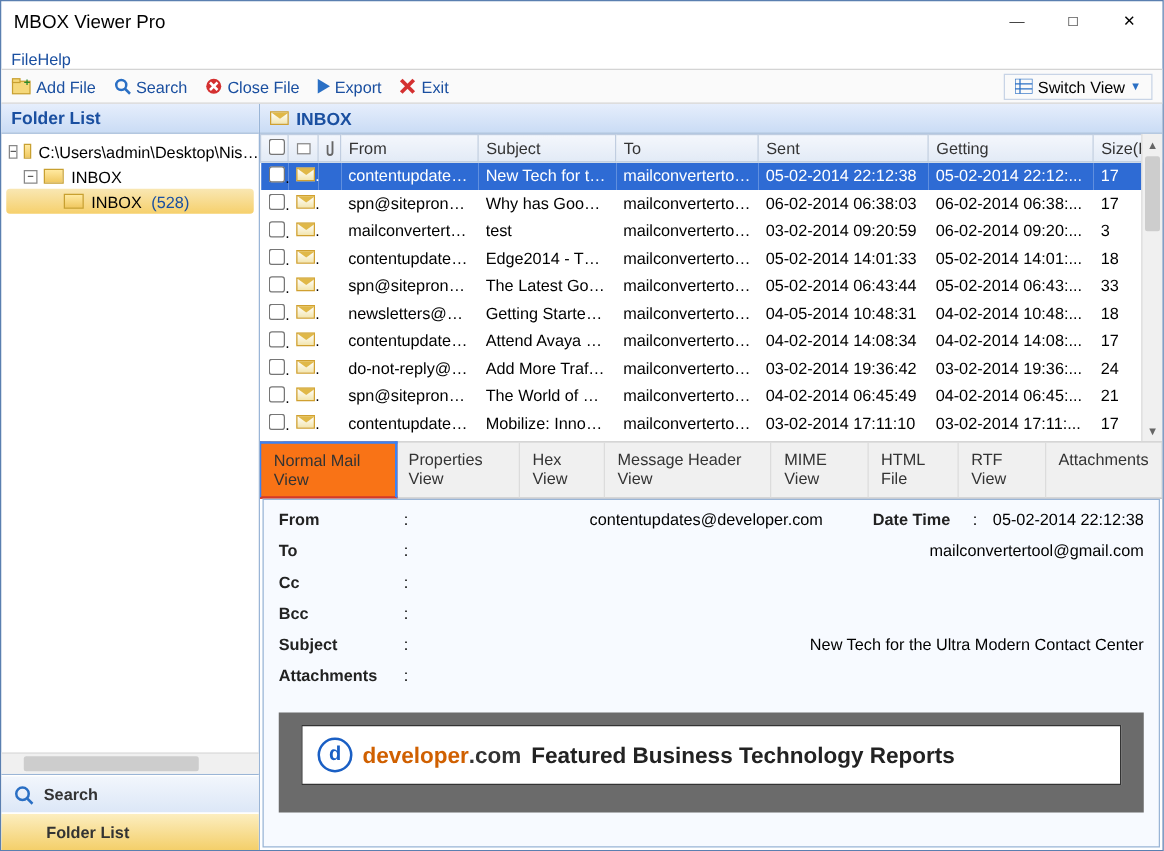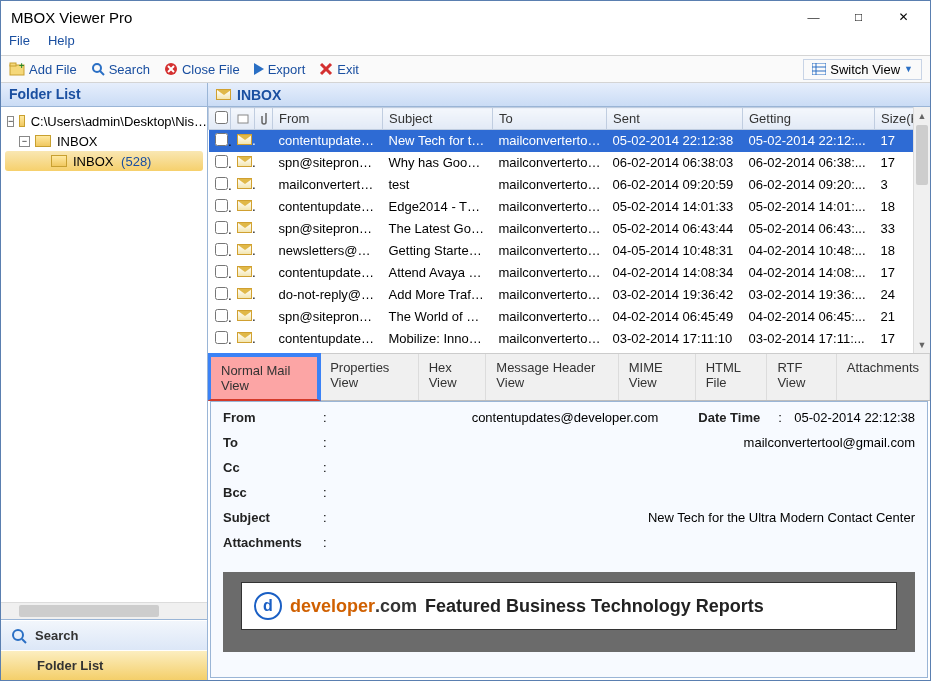--- a/index.html
+++ b/index.html
@@ -1,20 +1,20 @@
 <!DOCTYPE html>
 <html><head>
 <meta charset="utf-8">
 <style>
 * { box-sizing: border-box; margin: 0; padding: 0; font-family: "Segoe UI", Tahoma, sans-serif; }
 body { width: 931px; height: 681px; border: 1px solid #5a7fb0; background: #fff; overflow: hidden; display: flex; flex-direction: column; }
 .titlebar { height: 32px; display: flex; align-items: center; padding: 0 4px 0 10px; font-size: 15px; }
 .titlebar .title { flex: 1; font-weight: 400; }
 .titlebar .winbtn { width: 45px; height: 28px; display: flex; align-items: center; justify-content: center; font-family: "Segoe UI Symbol"; font-size: 12px; }
-.menubar { height: 22px; display: flex; align-items: flex-start; padding: 0 8px; font-size: 13px; color: #1a4fa0; gap: 18px; }
+.menubar { height: 22px; display: flex; align-items: flex-end; padding: 0 8px; font-size: 13px; color: #1a4fa0; }
 .menubar span { cursor: default; }
 .toolbar { height: 28px; display: flex; align-items: center; padding: 0 8px; border-top: 1px solid #d4d4d4; border-bottom: 1px solid #d4d4d4; font-size: 13px; gap: 14px; background: #fafafa; }
 .toolbar .tbtn { display: flex; align-items: center; gap: 4px; color: #1a4fa0; }
 .toolbar .spacer { flex: 1; }
 .toolbar .switchview { border: 1px solid #c8d4e6; padding: 2px 8px; display: flex; align-items: center; gap: 4px; }
 .main { flex: 1; display: flex; overflow: hidden; }
 .left { width: 207px; border-right: 1px solid #9ab5d6; display: flex; flex-direction: column; }
 .lefthead { height: 24px; background: linear-gradient(#e6eefc,#cadcf5); border-bottom: 1px solid #9ab5d6; color: #1a4fa0; font-weight: bold; font-size: 14px; padding: 3px 8px; }
 .tree { flex: 1; overflow: auto; font-size: 13px; padding: 4px 0; }
 .tree .node { display: flex; align-items: center; height: 20px; padding-left: 6px; white-space: nowrap; gap: 2px; }
@@ -33,21 +33,21 @@
 .list { width: 100%; border-collapse: collapse; font-size: 13px; table-layout: fixed; }
 .list th { background: linear-gradient(#f4f7fc,#e2eaf6); border: 1px solid #c0cde0; text-align: left; font-weight: 400; padding: 2px 6px; height: 22px; color: #333; white-space: nowrap; overflow: hidden; }
 .list td { padding: 2px 6px; height: 22px; white-space: nowrap; overflow: hidden; text-overflow: ellipsis; }
 .list tr.selrow td { background: #2e6bd4; color: #fff; }
 .list .chk { width: 20px; text-align: center; }
 .list .ico { width: 22px; text-align: center; }
 .mailicon { display: inline-block; width: 15px; height: 11px; background: linear-gradient(#fff,#f3e6b0); border: 1px solid #d0a030; position: relative; }
 .mailicon:before { content: ""; position: absolute; left: 0; top: 0; border-left: 7px solid transparent; border-right: 7px solid transparent; border-top: 5px solid #e0b848; }
 .tabs { display: flex; border-top: 1px solid #ccc; border-bottom: 1px solid #bcbcbc; background: #f0f0f0; font-size: 13px; }
 .tabs .tab { padding: 6px 10px; border-right: 1px solid #dcdcdc; color: #333; }
-.tabs .tab.active { background: #fca5a5; border: 4px solid #3b82f6; border-bottom: 2px solid #d43a2a; margin: -1px; }
+.tabs .tab.active { background: #f97316; border: 2px solid #3b82f6; border-bottom: 2px solid #d43a2a; margin: -1px; }
 .detail { flex: 1; border: 1px solid #9ab5d6; margin: 0 2px 2px 2px; background: #f7faff; padding: 8px 12px; font-size: 13px; overflow: hidden; display: flex; flex-direction: column; }
 .drow { display: flex; margin-bottom: 10px; }
 .drow .lbl { width: 100px; font-weight: bold; color: #222; }
 .drow .colon { width: 16px; }
 .drow .val { flex: 1; text-align: right; }
 .drow2 { display: flex; gap: 40px; }
 .drow2 > div { display: flex; }
 .preview { margin-top: 12px; background: #6b6b6b; padding: 10px 18px 0 18px; height: 80px; overflow: hidden; }
 .preview .banner { background: #fff; border: 1px solid #333; height: 48px; display: flex; align-items: center; padding: 0 12px; font-size: 18px; font-weight: bold; color: #222; gap: 8px; }
 .preview .logo { width: 28px; height: 28px; border: 2px solid #1a5fc4; border-radius: 50%; display: flex; align-items: center; justify-content: center; color: #1a5fc4; font-weight: bold; font-size: 16px; }
@@ -227,21 +227,21 @@
               <td>06-02-2014 06:38:...</td>
               <td>17</td>
             </tr>
             <tr>
               <td class="chk"><input type="checkbox" style=""></td>
               <td class="ico"><span class="mailicon"></span></td>
               <td class="ico"></td>
               <td>mailconvertertool...</td>
               <td>test</td>
               <td>mailconvertertool...</td>
-              <td>06-02-2014 09:20:59</td>
+              <td>03-02-2014 09:20:59</td>
               <td>06-02-2014 09:20:...</td>
               <td>3</td>
             </tr>
             <tr>
               <td class="chk"><input type="checkbox" style=""></td>
               <td class="ico"><span class="mailicon"></span></td>
               <td class="ico"></td>
               <td>contentupdates...</td>
               <td>Edge2014 - The P...</td>
               <td>mailconvertertool...</td>

